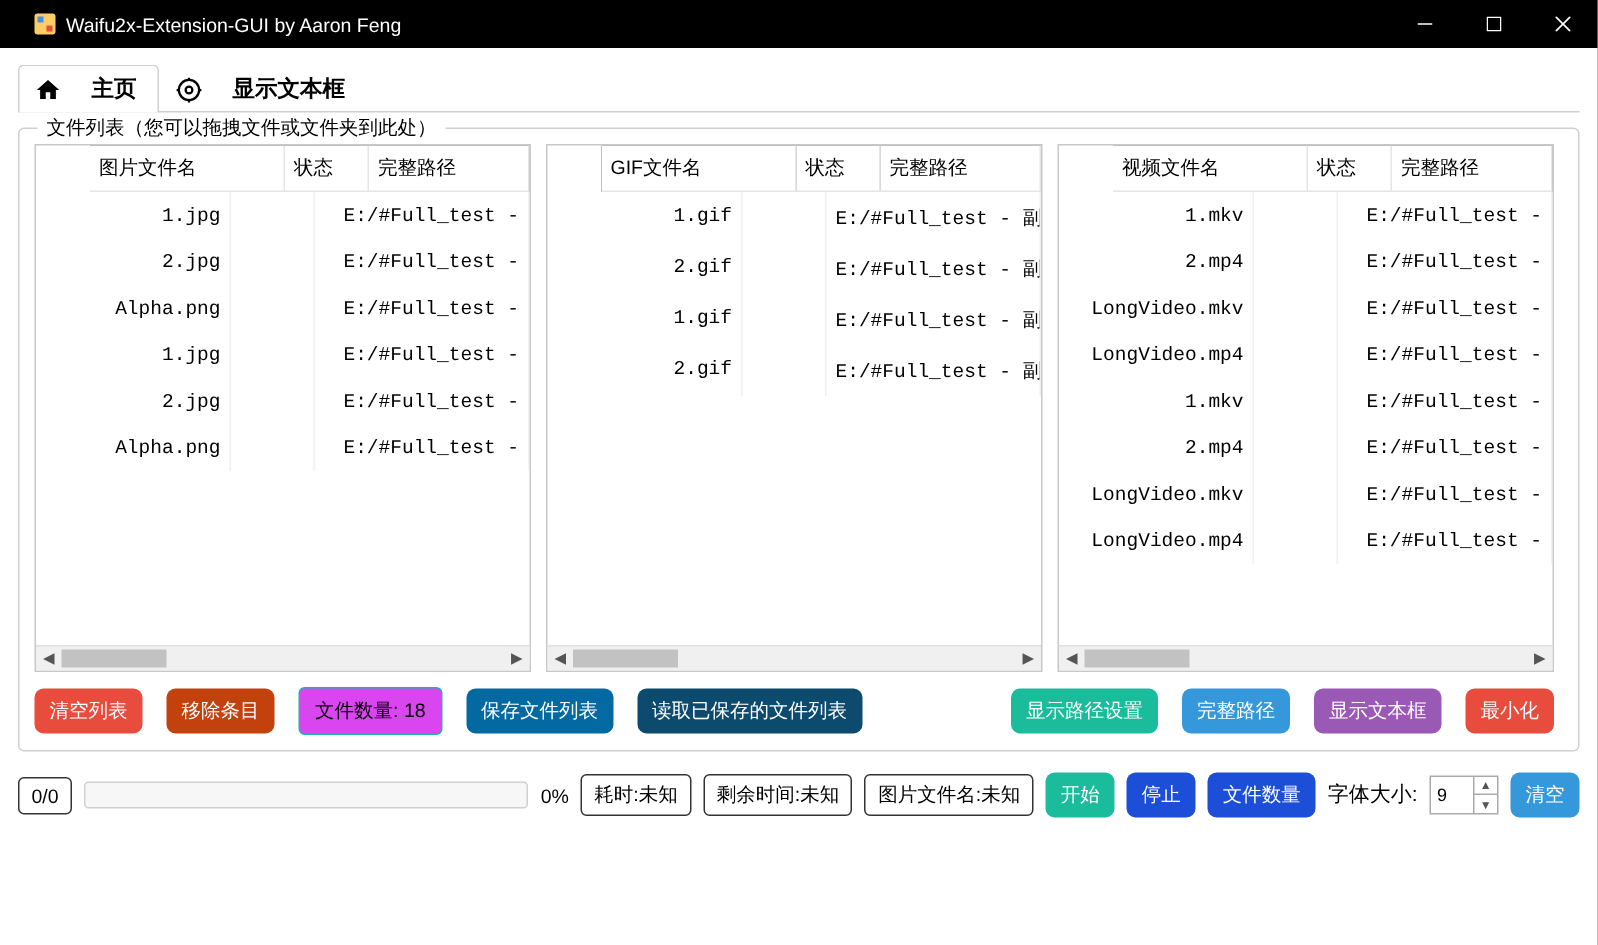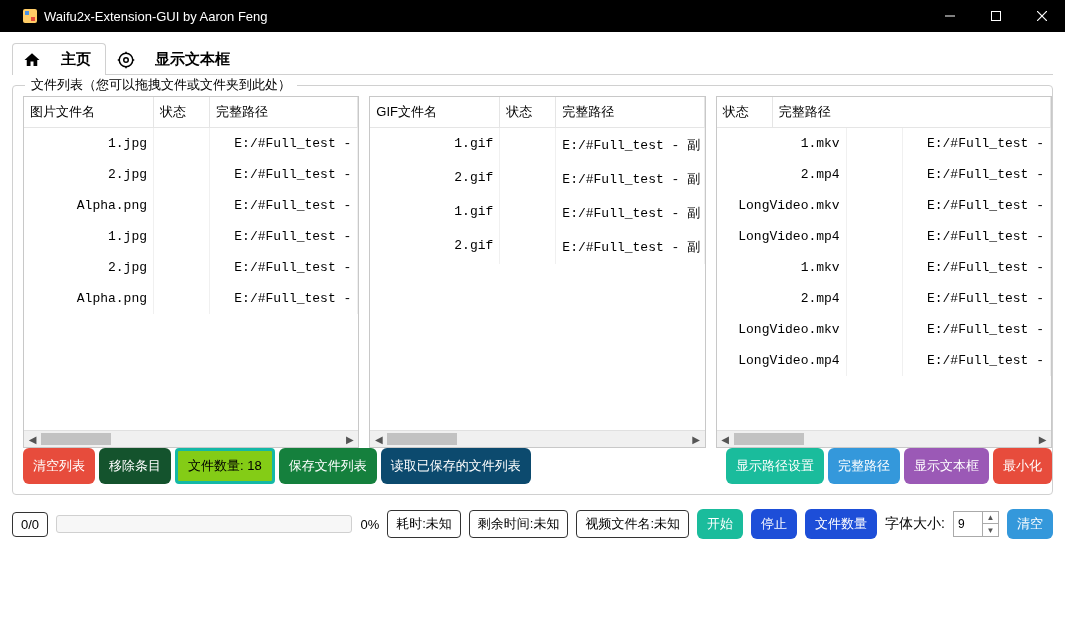--- a/index.html
+++ b/index.html
@@ -12,56 +12,56 @@
 
 .window-body { background: #fff; position: absolute; top: 32px; left: 0; right: 0; bottom: 0; padding: 10px 12px 14px 12px; }
 
 .tabs { display: flex; border-bottom: 1px solid #d0d0d0; }
 .tab { padding: 6px 14px 6px 10px; display: flex; align-items: center; gap: 20px; border: 1px solid transparent; border-bottom: none; position: relative; top: 1px; background: #fff; }
 .tab.active { border-color: #d0d0d0; border-radius: 4px 4px 0 0; }
 .tab.inactive { background: transparent; }
 .tab-icon { width: 18px; height: 18px; display: inline-flex; align-items: center; justify-content: center; }
 .tab-label { font-size: 15px; font-weight: bold; }
 
-.group { margin-top: 10px; border: 1px solid #d0d0d0; border-radius: 4px; padding: 10px 0 10px 10px; position: relative; }
+.group { margin-top: 10px; border: 1px solid #d0d0d0; border-radius: 4px; padding: 10px 16px 10px 10px; position: relative; }
 .group-title { position: absolute; top: -10px; left: 12px; background: #fff; padding: 0 6px; font-size: 13px; }
 
 .tables-row { display: flex; gap: 10px; }
 .table-box { flex: 1; border: 1px solid #c8c8c8; height: 352px; display: flex; flex-direction: column; overflow: hidden; }
-.thead { display: flex; background: #000000; }
+.thead { display: flex; background: #000000; margin-left: 36px; }
 .th { padding: 6px 6px; border-right: 1px solid #e5e5e5; border-bottom: 1px solid #e5e5e5; font-size: 13px; background: #fff; overflow: hidden; white-space: nowrap; }
 .tbody { flex: 1; overflow: hidden; }
 .tr { display: flex; }
 .td { padding: 8px 6px; border-right: 1px solid #f0f0f0; font-size: 13px; font-family: "Courier New", monospace; overflow: hidden; white-space: nowrap; text-align: right; }
 .col-name { width: 130px; }
 .col-status { width: 56px; }
 .col-path { flex: 1; }
 
 .hscroll { height: 17px; display: flex; align-items: center; background: #f0f0f0; border-top: 1px solid #e0e0e0; }
 .hscroll .arrow { width: 17px; height: 17px; display: flex; align-items: center; justify-content: center; color: #555; font-size: 10px; }
 .hscroll .track { flex: 1; height: 100%; position: relative; background: #f0f0f0; }
 .hscroll .thumb { position: absolute; left: 0; top: 2px; bottom: 2px; width: 70px; background: #c2c2c2; }
 
-.btn-row { display: flex; gap: 4px; margin-top: 0; }
+.btn-row { display: flex; gap: 16px; margin-top: 10px; align-items: center; }
 .btn { border: none; border-radius: 6px; padding: 6px 10px; color: #fff; font-size: 13px; cursor: pointer; }
-.file-count-box { border: 3px solid #14b8a6; border-radius: 4px; padding: 6px 10px; font-size: 13px; background: #84cc16; }
+.file-count-box { border: 1px solid #14b8a6; border-radius: 4px; padding: 6px 10px; font-size: 13px; background: #d946ef; }
 
 .status-row { display: flex; gap: 8px; margin-top: 14px; align-items: center; }
 .small-box { border: 1px solid #333; border-radius: 4px; padding: 4px 8px; font-size: 13px; background: #fff; }
 .progress-wrap { flex: 1; display: flex; align-items: center; gap: 8px; }
 .progress-bar { flex: 1; height: 18px; border: 1px solid #d0d0d0; border-radius: 3px; background: #f7f7f7; }
 
 .font-size-label { font-size: 14px; }
 .font-size-input { width: 46px; height: 26px; border: 1px solid #aaa; display: flex; align-items: center; }
 .font-size-input .val { flex: 1; padding: 0 4px; font-size: 12px; }
 .font-size-input .spin { width: 16px; display: flex; flex-direction: column; }
 .font-size-input .spin div { height: 12px; display:flex; align-items:center; justify-content:center; font-size:8px; border-left:1px solid #aaa; color:#555;}
 .font-size-input .spin div:first-child { border-bottom:1px solid #aaa; }
 
-.c-red {background:#e74c3c} .c-orange {background:#14532d} .c-purple {background:#15803d} .c-pink{background:#0c4a6e} .c-teal{background:#1abc9c} .c-blue{background:#3498db} .c-violet{background:#9b59b6} .c-red2{background:#e74c3c} .c-grey{background:#1d4ed8}
+.c-red {background:#e74c3c} .c-orange {background:#c2410c} .c-purple {background:#0369a1} .c-pink{background:#0c4a6e} .c-teal{background:#1abc9c} .c-blue{background:#3498db} .c-violet{background:#9b59b6} .c-red2{background:#e74c3c} .c-grey{background:#1d4ed8}
 </style>
 </head>
 <body>
 
 <div class="titlebar">
   <span class="app-icon">
     <svg width="16" height="16">
         <rect x="1" y="1" width="14" height="14" fill="#ffcc66" rx="2"></rect>
         <rect x="3" y="3" width="4" height="4" fill="#4a90e2"></rect>
         <rect x="9" y="9" width="4" height="4" fill="#e74c3c"></rect>
@@ -198,20 +198,21 @@
           <div class="arrow">◀</div>
           <div class="track">
               <div class="thumb"></div>
             </div>
           <div class="arrow">▶</div>
         </div>
       </div>
 
       <div class="table-box">
         <div class="thead">
+          <div class="th col-name">视频文件名</div>
           <div class="th col-status">状态</div>
           <div class="th col-path">完整路径</div>
         </div>
         <div class="tbody" id="video-body">
             <div class="tr">
               <div class="td col-name">1.mkv</div>
               <div class="td col-status"></div>
               <div class="td col-path">E:/#Full_test -</div>
             </div>
             <div class="tr">
@@ -278,21 +279,21 @@
   </div>
 
   <div class="status-row">
     <span class="small-box">0/0</span>
     <div class="progress-wrap">
       <div class="progress-bar"></div>
       <span>0%</span>
     </div>
     <span class="small-box">耗时:未知</span>
     <span class="small-box">剩余时间:未知</span>
-    <span class="small-box">视频文件名:未知</span>
+    <span class="small-box">图片文件名:未知</span>
     <button class="btn c-teal">开始</button>
     <button class="btn c-grey">停止</button>
     <button class="btn c-grey">文件数量</button>
     <span class="font-size-label">字体大小:</span>
     <div class="font-size-input">
       <span class="val">9</span>
       <div class="spin">
         <div>▲</div>
         <div>▼</div>
       </div>

